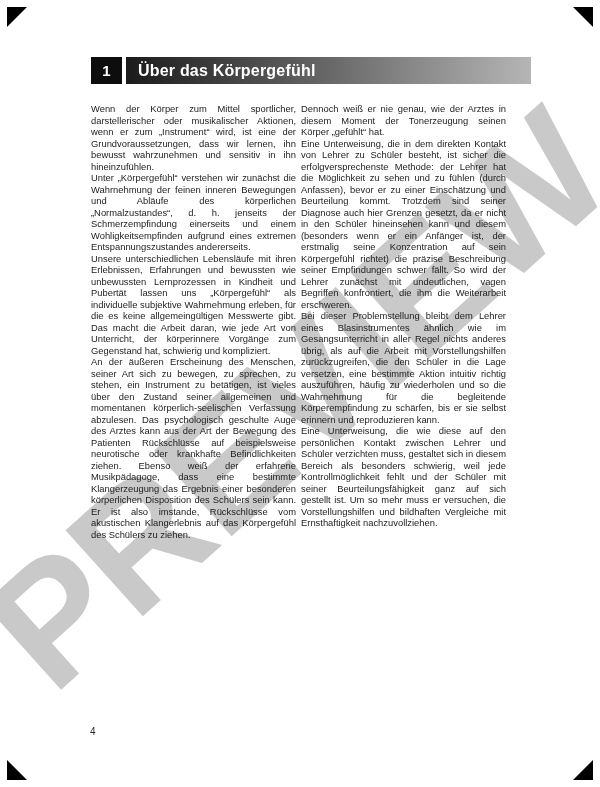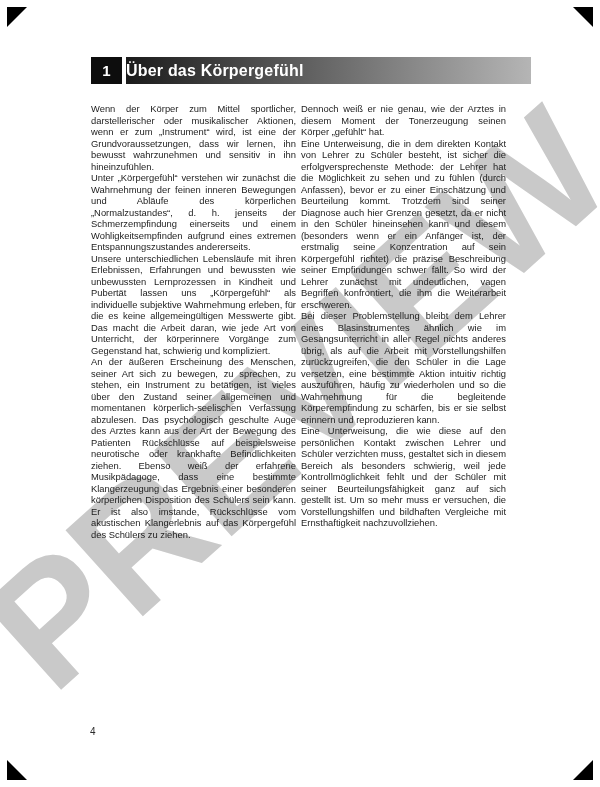--- a/index.html
+++ b/index.html
@@ -53,21 +53,21 @@
   .chapter-gap { width: 4px; height: 27px; background: #ffffff; }
   .chapter-bar {
     width: 405px; height: 27px;
     background: linear-gradient(to right, #1b1b1b, #b5b5b5);
     color: #ffffff;
     font-size: 16px;
     font-weight: bold;
     letter-spacing: 0.2px;
     display: flex;
     align-items: center;
-    padding-left: 0;
+    padding-left: 12px;
     box-sizing: border-box;
   }
 
   
   .columns {
     position: absolute;
     left: 91px; top: 103px;
     width: 424px;
     display: flex;
     gap: 5px;

